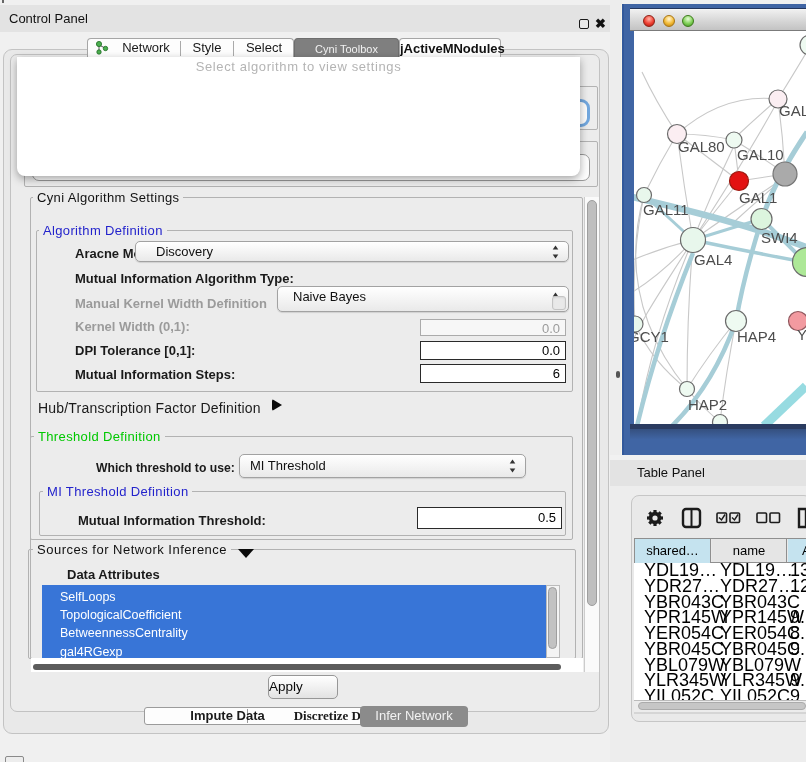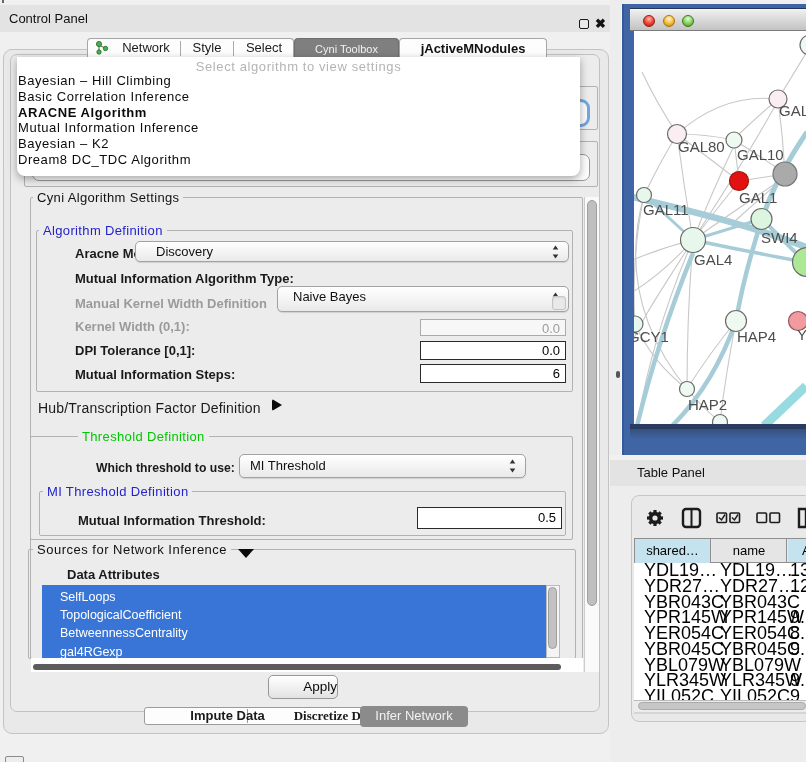--- a/index.html
+++ b/index.html
@@ -43,33 +43,25 @@
     <line x1="4" y1="4" x2="10" y2="7" stroke="#555" stroke-width="1"></line>
     <line x1="4" y1="4" x2="4" y2="11" stroke="#555" stroke-width="1"></line>
     <circle cx="4" cy="3" r="2.6" fill="#4caf50" stroke="#1d6b21" stroke-width="0.8"></circle>
     <circle cx="10.5" cy="7.5" r="2.2" fill="#4caf50" stroke="#1d6b21" stroke-width="0.8"></circle>
     <circle cx="4" cy="11" r="2.2" fill="#4caf50" stroke="#1d6b21" stroke-width="0.8"></circle>
   </svg>
   <div class="abs r13" style="left:26px;top:0;width:66px;text-align:center;line-height:20px;">Network</div>
   <div class="abs r13" style="left:94px;top:0;width:52px;text-align:center;line-height:20px;">Style</div>
   <div class="abs r13" style="left:147px;top:0;width:60px;text-align:center;line-height:20px;">Select</div>
   <div class="abs" style="left:207px;top:0;width:105px;height:20px;background:#7f7f7f;border:1px solid #6e6e6e;border-bottom:none;border-radius:4px 4px 0 0;color:#f2f2f2;font-size:11px;text-align:center;line-height:20px;">Cyni Toolbox</div>
-  <div class="abs" style="left:312px;top:0;width:148px;height:20px;background:#fdfdfd;border:1px solid #a6a6a6;border-bottom:none;border-radius:4px 4px 0 0;color:#111;font-size:13px;font-weight:bold;text-align:center;line-height:20px;">jActiveMNodules</div>
+  <div class="abs" style="left:312px;top:0;width:102px;height:20px;background:#fdfdfd;border:1px solid #a6a6a6;border-bottom:none;border-radius:4px 4px 0 0;color:#111;font-size:13px;font-weight:bold;text-align:center;line-height:20px;">jActiveMNodules</div>
 </div>
 
 <div class="abs" style="left:17px;top:57px;width:563px;height:119px;background:#fff;border-radius:0 0 8px 8px;box-shadow:0 3px 8px rgba(0,0,0,0.35);z-index:10;">
   <div class="abs" style="left:0;top:2px;width:563px;text-align:center;font-size:13px;color:#b4b4b4;letter-spacing:0.6px;">Select algorithm to view settings</div>
-  <div class="abs" style="left:1px;top:16px;font-size:13px;color:#0a0a0a;line-height:15.8px;white-space:nowrap;letter-spacing:0.55px;">
-    Bayesian – Hill Climbing<br>
-    Basic Correlation Inference<br>
-    <b>ARACNE Algorithm</b><br>
-    Mutual Information Inference<br>
-    Bayesian – K2<br>
-    Dream8 DC_TDC Algorithm
-  </div>
 </div>
 
 <div class="grp" style="left:30px;top:197px;width:553px;height:462px;"></div>
 <div class="grplab" style="left:33px;top:191px;background:#ececec;color:#111;">Cyni Algorithm Settings</div>
 
 <div class="grp" style="left:36px;top:230px;width:537px;height:162px;"></div>
 <div class="grplab" style="left:39px;top:224px;color:#2323cc;">Algorithm Definition</div>
 
 <div class="abs b13" style="left:43px;top:246px;">Aracne Mode:</div>
 <div class="combo" style="left:135px;top:241px;width:434px;height:21px;line-height:19px;">
@@ -98,21 +90,21 @@
 <div class="abs b13" style="left:43px;top:343px;">DPI Tolerance [0,1]:</div>
 <div class="field" style="left:420px;top:341px;width:146px;height:19px;line-height:18px;background:#fff;border:1.5px solid #2a2a2a;color:#000;">0.0</div>
 
 <div class="abs b13" style="left:43px;top:367px;">Mutual Information Steps:</div>
 <div class="field" style="left:420px;top:364px;width:146px;height:19px;line-height:18px;background:#fff;border:1.5px solid #2a2a2a;color:#000;">6</div>
 
 <div class="abs" style="left:38px;top:400px;font-size:14px;color:#1a1a1a;letter-spacing:0.2px;">Hub/Transcription Factor Definition</div>
 <div class="abs" style="left:272px;top:399px;width:0;height:0;border-left:10px solid #0a0a0a;border-top:6.5px solid transparent;border-bottom:6.5px solid transparent;border-radius:2px;"></div>
 
 <div class="grp" style="left:30px;top:436px;width:543px;height:104px;"></div>
-<div class="grplab" style="left:34px;top:430px;color:#00c800;margin-left:44px;">Threshold Definition</div>
+<div class="grplab" style="left:34px;top:430px;color:#00c800;">Threshold Definition</div>
 
 <div class="abs" style="left:96px;top:461px;font-size:12.2px;font-weight:bold;color:#1a1a1a;">Which threshold to use:</div>
 <div class="combo" style="left:239px;top:454px;width:287px;height:24px;line-height:22px;">
   <span style="padding-left:10px;">MI Threshold</span>
   <svg class="carets" viewBox="0 0 7 14">
       <path d="M3.5 0.5 L6.3 4.6 L0.7 4.6 Z" fill="#333"></path>
       <path d="M3.5 13.5 L6.3 9.4 L0.7 9.4 Z" fill="#333"></path>
     </svg>
 </div>
 
@@ -133,21 +125,21 @@
 </div>
 <div class="abs" style="left:546px;top:585px;width:14px;height:73px;background:#f4f4f4;border:1px solid #bbb;"></div>
 <div class="abs" style="left:548px;top:587px;width:9px;height:62px;background:#c2c2c2;border:1px solid #9e9e9e;border-radius:5px;"></div>
 
 <div class="abs" style="left:31px;top:658px;width:552px;height:14px;background:#fff;"></div>
 <div class="abs" style="left:33px;top:664px;width:528px;height:6px;background:#5c5c5c;border-radius:3px;"></div>
 
 <div class="abs" style="left:584px;top:197px;width:15px;height:475px;background:#fafafa;border-left:1px solid #ccc;"></div>
 <div class="abs" style="left:587px;top:200px;width:10px;height:406px;background:#bfbfbf;border:1px solid #9e9e9e;border-radius:5px;"></div>
 
-<div class="abs" style="left:268px;top:675px;width:70px;height:24px;background:linear-gradient(#ffffff,#eee 60%,#e2e2e2);border:1px solid #979797;border-radius:5px;font-size:13.5px;color:#0a0a0a;text-align:right;line-height:21px;padding-left:18px;">Apply</div>
+<div class="abs" style="left:268px;top:675px;width:70px;height:24px;background:linear-gradient(#ffffff,#eee 60%,#e2e2e2);border:1px solid #979797;border-radius:5px;font-size:13.5px;color:#0a0a0a;text-align:left;line-height:21px;">Apply</div>
 
 <div class="abs" style="left:144px;top:707px;width:324px;height:18px;background:#fdfdfd;border:1px solid #9b9b9b;border-radius:3px;"></div>
 <div class="abs" style="left:247px;top:709px;width:1px;height:14px;background:#999;"></div>
 <div class="abs b13" style="left:144px;top:707px;width:103px;height:18px;text-align:center;line-height:18px;">Impute Data</div>
 <div class="abs b13" style="left:248px;top:707px;width:112px;height:18px;text-align:center;line-height:18px;font-family:Liberation Serif, serif;">Discretize Data</div>
 <div class="abs" style="left:360px;top:706px;width:108px;height:21px;background:#8b8b8b;border-radius:4px;color:#f2f2f2;font-size:13px;text-align:center;line-height:20px;">Infer Network</div>
 
 <div class="abs" style="left:5px;top:756px;width:19px;height:12px;background:#ededed;border:1.5px solid #8a8a8a;border-radius:2px;"></div>
 
 <div class="abs" style="left:610px;top:0;width:12px;height:762px;background:#ededed;"></div>

